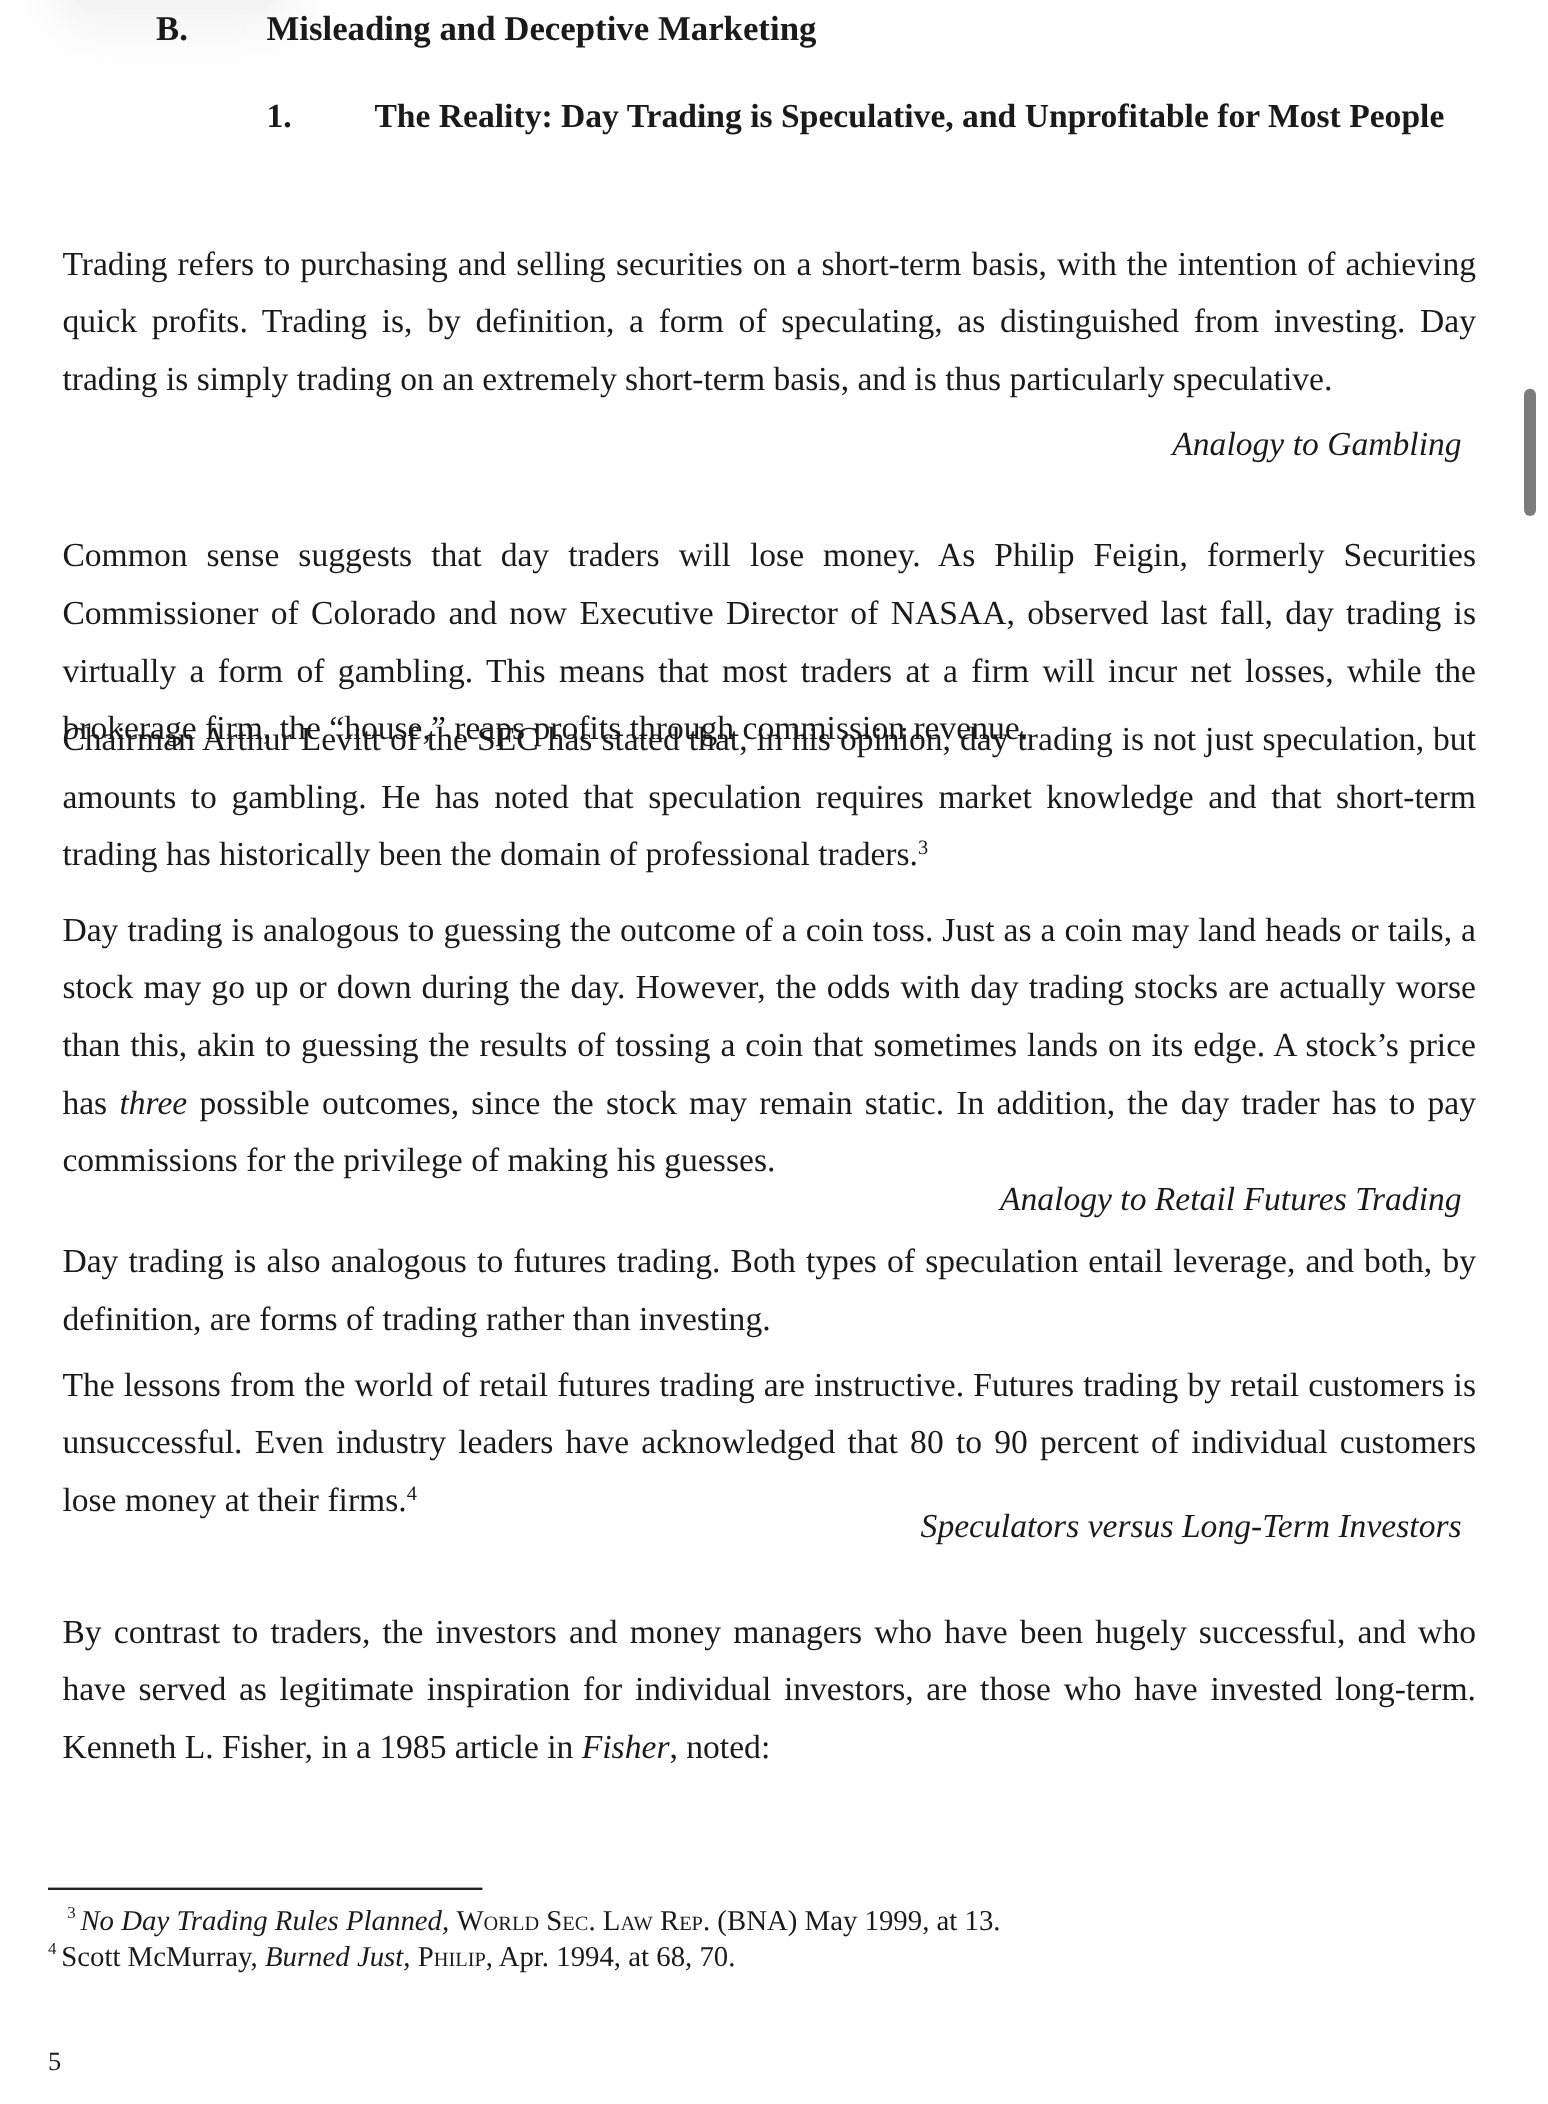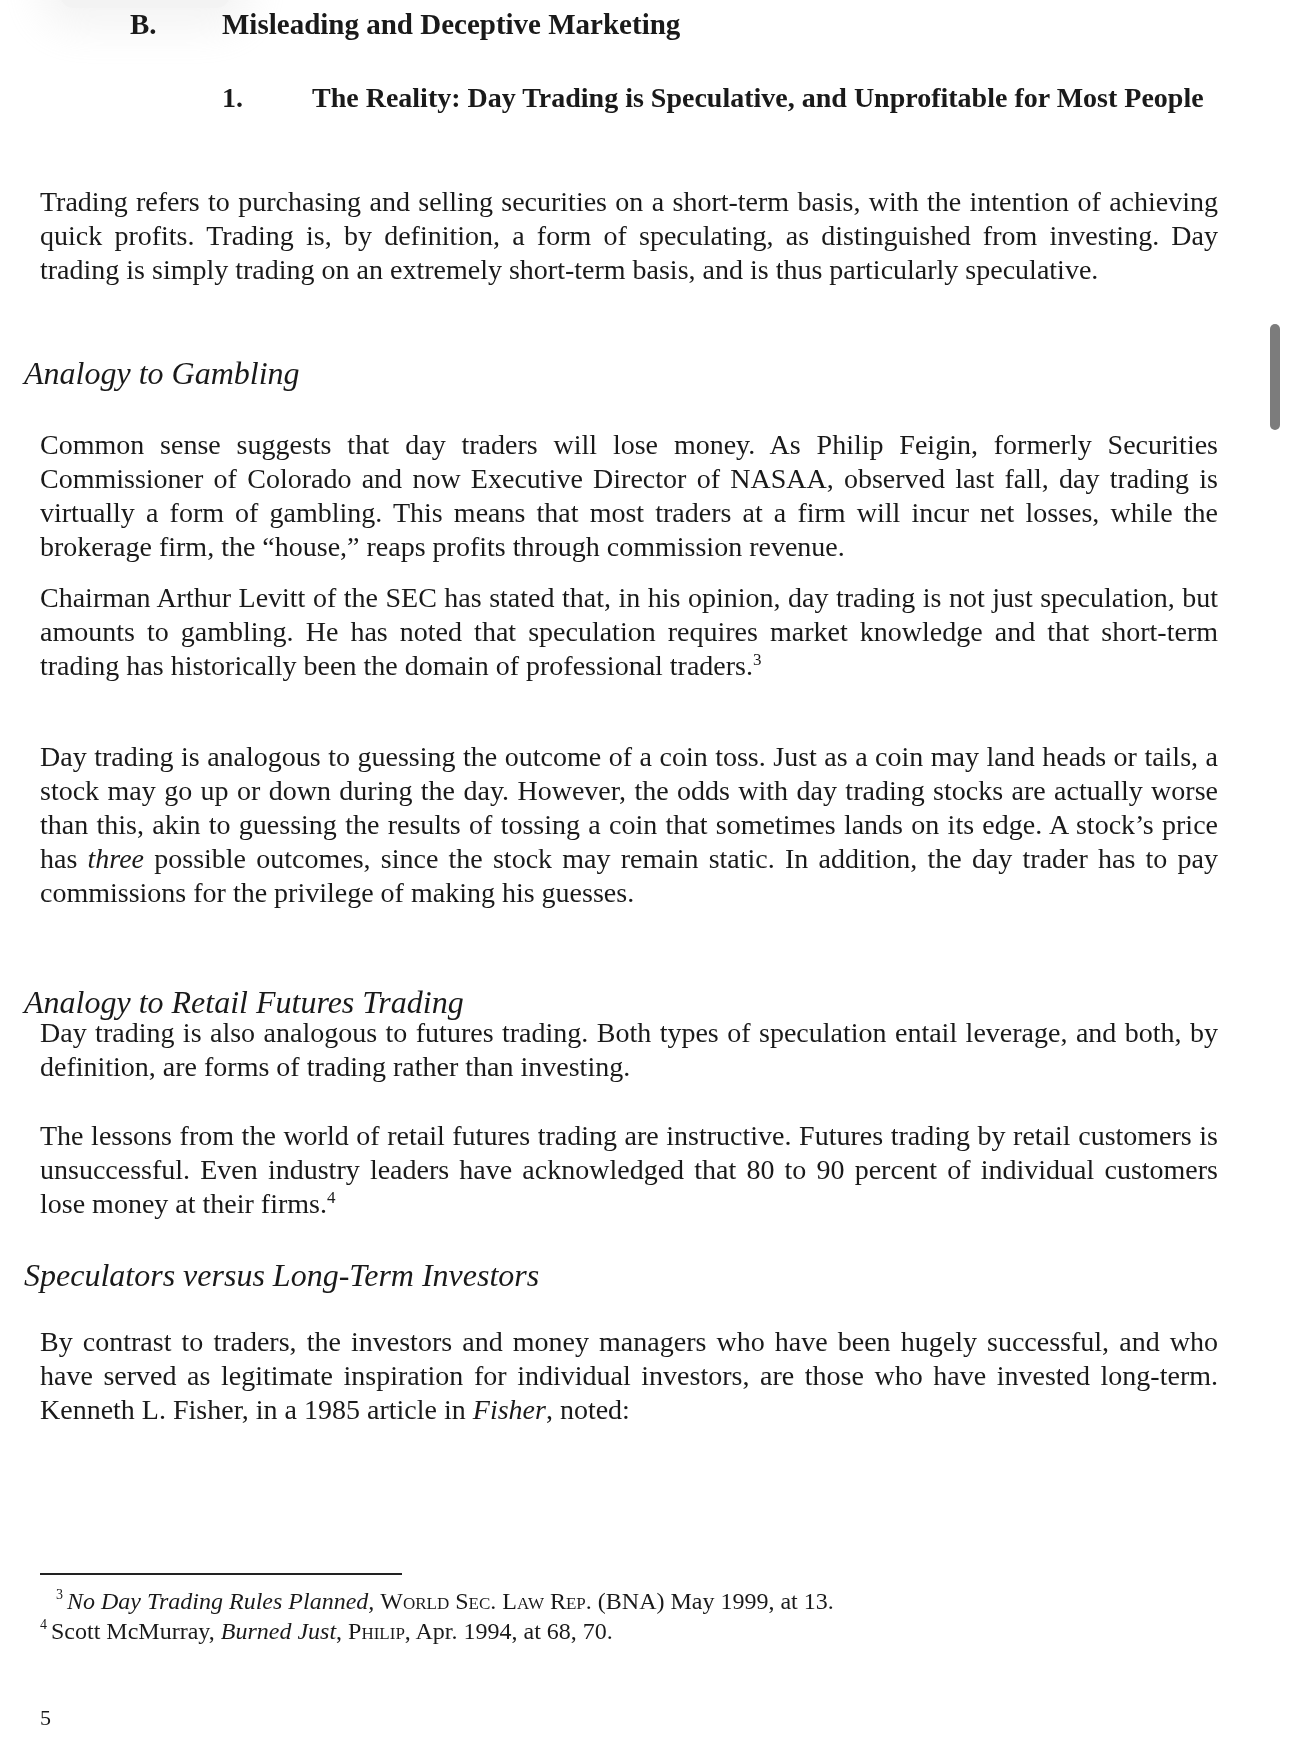--- a/index.html
+++ b/index.html
@@ -13,25 +13,25 @@
     box-shadow:0 0 40px 20px rgba(240,240,240,0.8);
   }
   .page { position:absolute; left:0; top:0; width:1290px; }
   .h-b { position:absolute; top:8px; font-weight:bold; font-size:29px; }
   .h-b .num { position:absolute; left:130px; }
   .h-b .title { position:absolute; left:222px; white-space:nowrap; }
   .h-1 { position:absolute; top:80px; font-weight:bold; font-size:28px; line-height:36px; }
   .h-1 .num { position:absolute; left:222px; }
   .h-1 .title { position:absolute; left:312px; width:900px; }
   .para {
-    position:absolute; left:40px; width:1178px; font-size:28px; line-height:34px;
-    text-align:justify; margin:0;
+    position:absolute; left:40px; width:1178px; font-size:28px; line-height:48px;
+    text-align:justify; margin:12px;
   }
   .sub {
-    position:absolute; left:24px; width:1178px; text-align:left; font-style:italic; font-size:32px;
+    position:absolute; left:40px; width:1178px; text-align:right; font-style:italic; font-size:28px;
   }
   sup { font-size:17px; vertical-align:top; position:relative; top:-6px; }
   .fn-rule { position:absolute; left:40px; top:1573px; width:362px; height:2px; background:#222; }
   .fn { position:absolute; left:40px; font-size:24px; line-height:28px; white-space:nowrap; }
   .fn .mark { font-size:14px; position:relative; top:-10px; margin-right:4px; }
   .sc { font-variant:small-caps; }
   .pnum { position:absolute; left:40px; top:1705px; font-size:22px; }
   .scrollbar {
     position:absolute; left:1270px; top:324px; width:10px; height:106px;
     background:#7c7c7c; border-radius:5px;

